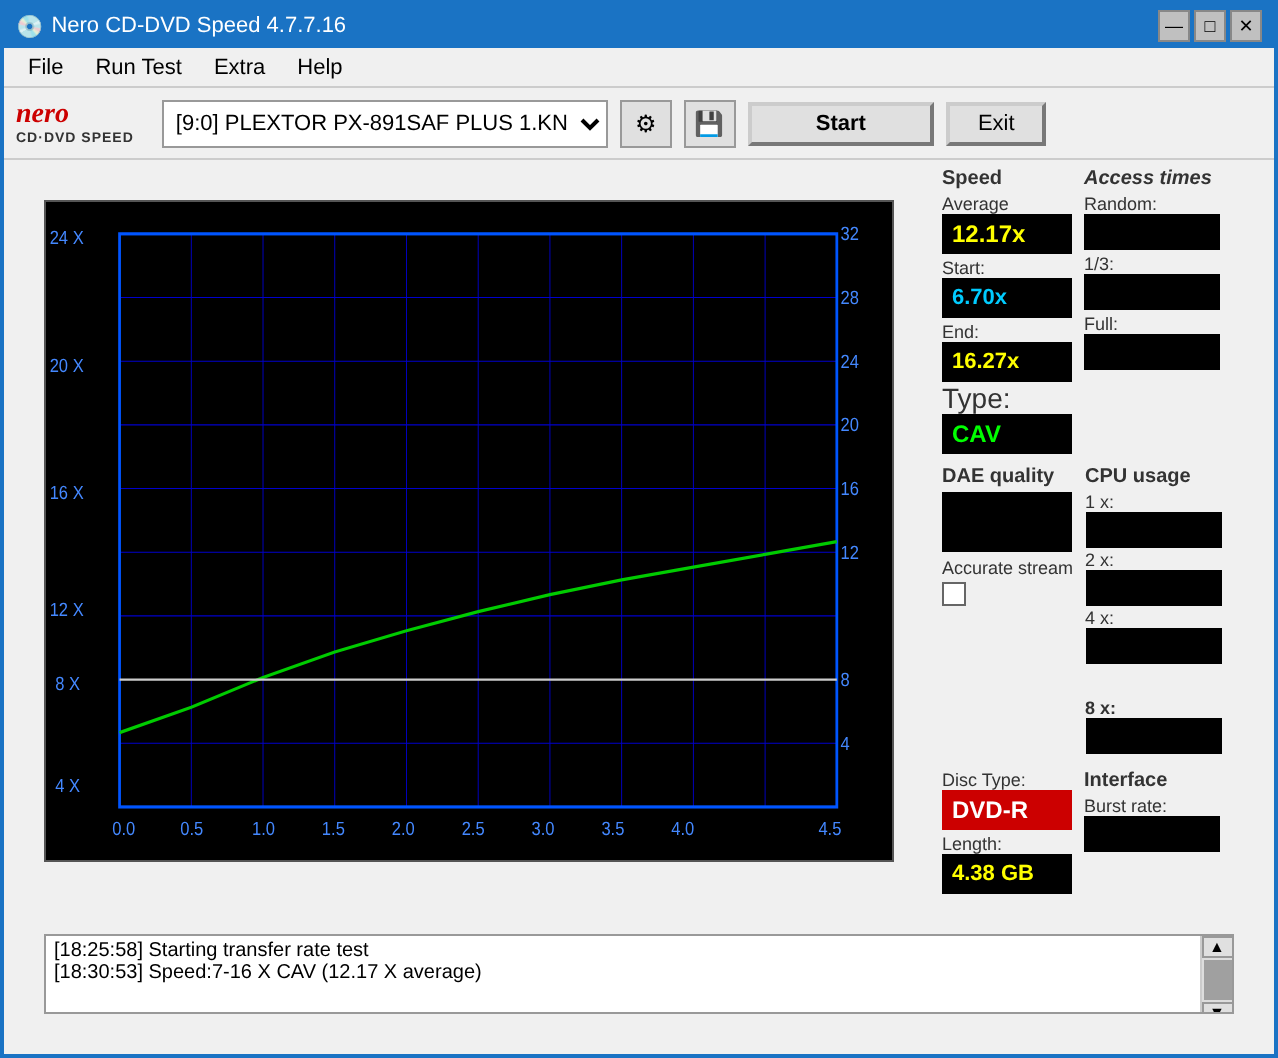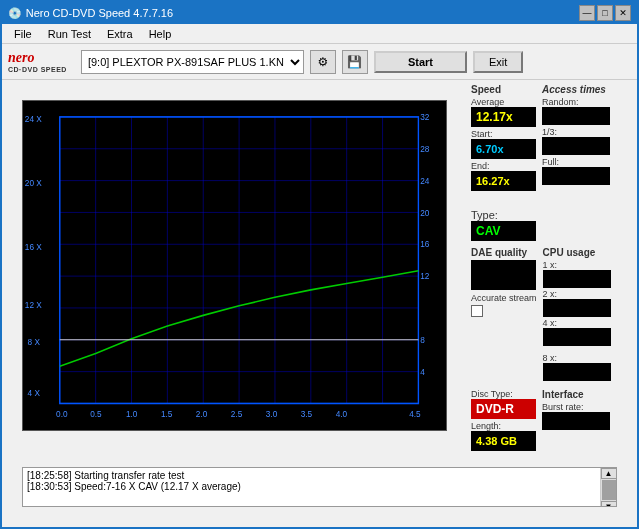--- a/index.html
+++ b/index.html
@@ -346,21 +346,21 @@
         <div style="display:flex; gap:6px; margin-bottom:3px;">
 
           <div>
             <div style="font-size:10px; color:#333; font-weight:bold; margin-bottom:2px;">Speed</div>
             <div style="font-size:9px; color:#333;">Average</div>
             <div class="panel-value-box highlight" style="width:65px; font-size:12px;">12.17x</div>
             <div style="font-size:9px; color:#333; margin-top:2px;">Start:</div>
             <div class="panel-value-box" style="width:65px; font-size:11px;">6.70x</div>
             <div style="font-size:9px; color:#333; margin-top:2px;">End:</div>
             <div class="panel-value-box highlight" style="width:65px; font-size:11px;">16.27x</div>
-            <div style="font-size:11px; color:#333; margin-top:18px;">Type:</div>
+            <div style="font-size:14px; color:#333; margin-top:0;">Type:</div>
             <div class="panel-value-box" style="width:65px; font-size:12px; color:#00ff00;">CAV</div>
           </div>
 
           <div>
             <div style="font-size:10px; color:#333; font-weight:bold; margin-bottom:2px;font-style:italic;">Access times</div>
             <div style="font-size:9px; color:#333;">Random:</div>
             <div class="small-black-box" style="width:68px; height:16px;"></div>
             <div style="font-size:9px; color:#333; margin-top:2px;">1/3:</div>
             <div class="small-black-box" style="width:68px; height:16px;"></div>
             <div style="font-size:9px; color:#333; margin-top:2px;">Full:</div>
@@ -380,21 +380,21 @@
           </div>
 
           <div>
             <div style="font-size:10px; color:#333; font-weight:bold; margin-bottom:2px;">CPU usage</div>
             <div style="font-size:9px; color:#333;">1 x:</div>
             <div class="small-black-box" style="width:68px; height:14px;"></div>
             <div style="font-size:9px; color:#333; margin-top:1px;">2 x:</div>
             <div class="small-black-box" style="width:68px; height:14px;"></div>
             <div style="font-size:9px; color:#333; margin-top:1px;">4 x:</div>
             <div class="small-black-box" style="width:68px; height:14px;"></div>
-            <div style="font-size:9px; color:#333; margin-top:7px;">8 x:</div>
+            <div style="font-size:9px; color:#333; margin-top:17px;font-weight:bold;">8 x:</div>
             <div class="small-black-box" style="width:68px; height:14px;"></div>
           </div>
         </div>
 
         <div style="display:flex; gap:6px; margin-top:2px;">
           <div>
             <div style="font-size:9px; color:#333;">Disc Type:</div>
             <div class="panel-value-box red-bg" style="width:65px; font-size:12px; font-weight:bold;">DVD-R</div>
             <div style="font-size:9px; color:#333; margin-top:2px;">Length:</div>
             <div class="panel-value-box highlight" style="width:65px; font-size:11px;">4.38 GB</div>

